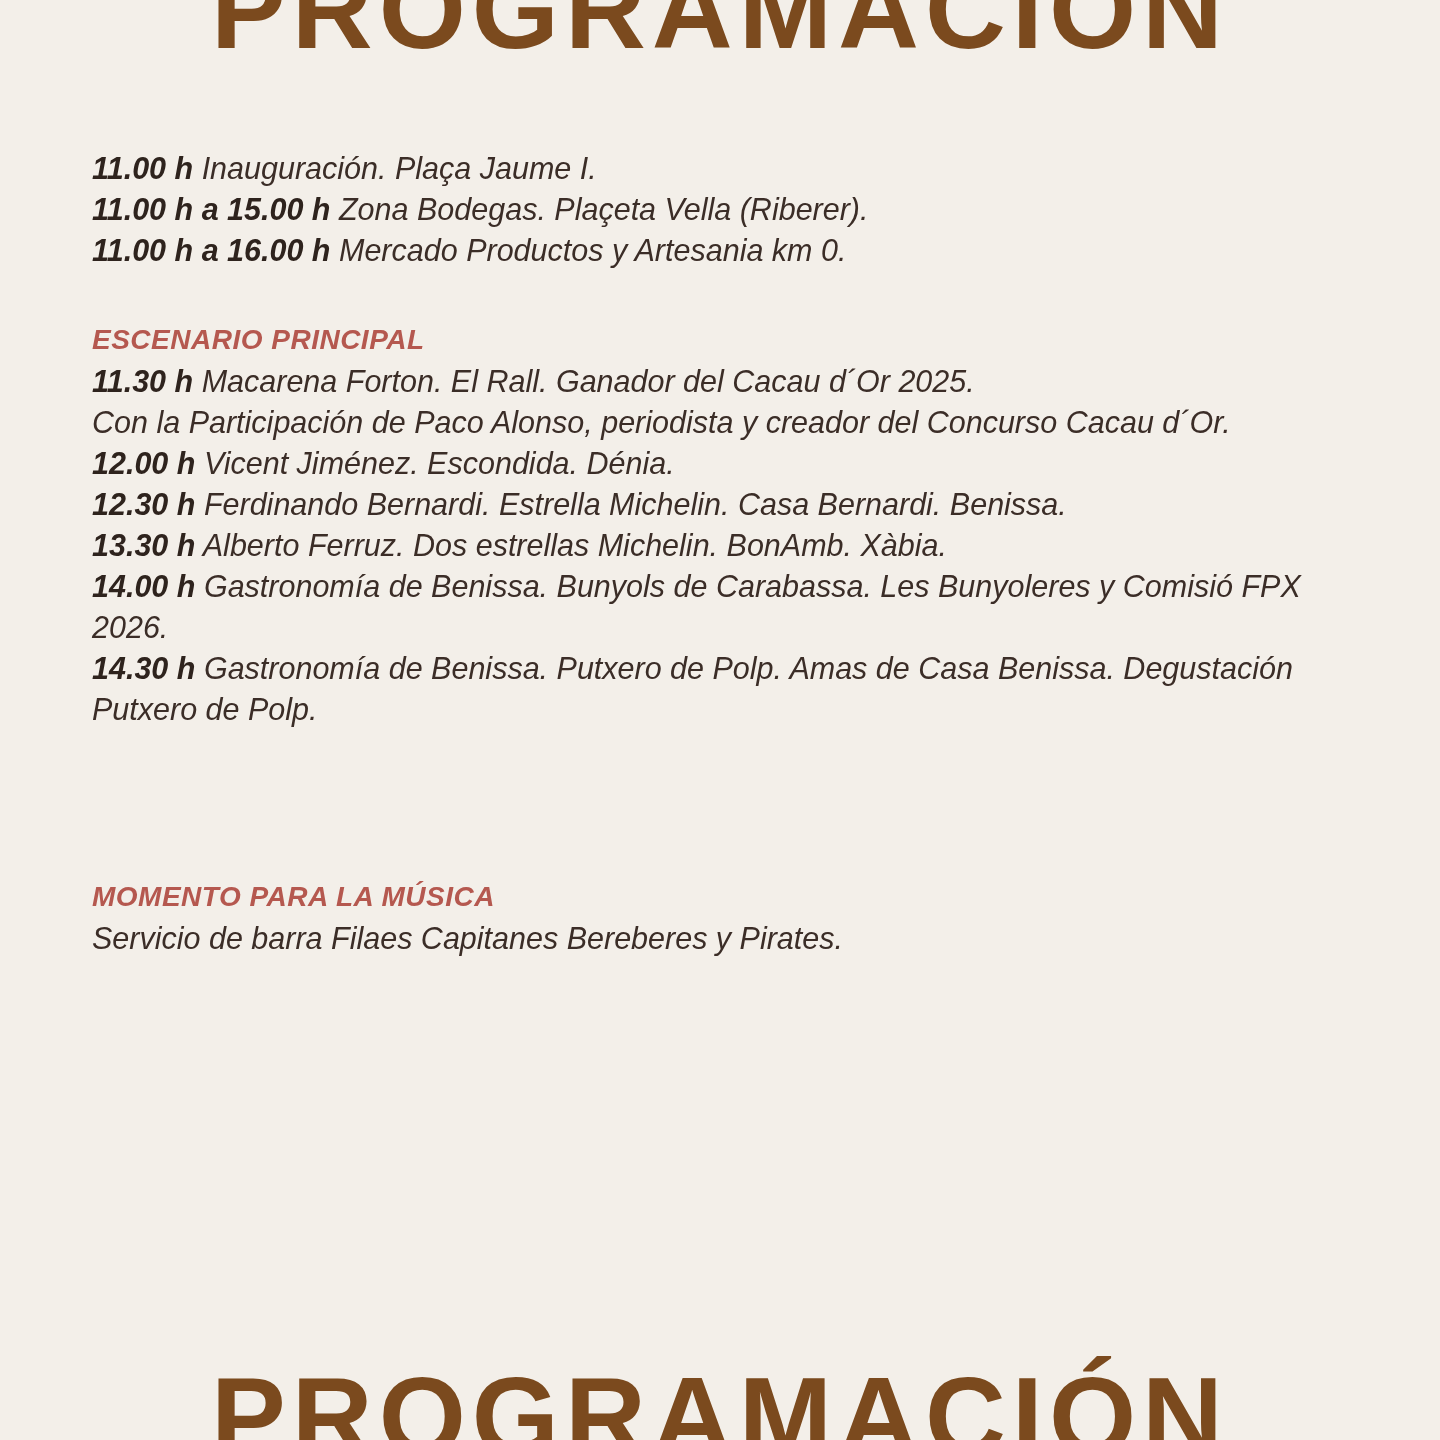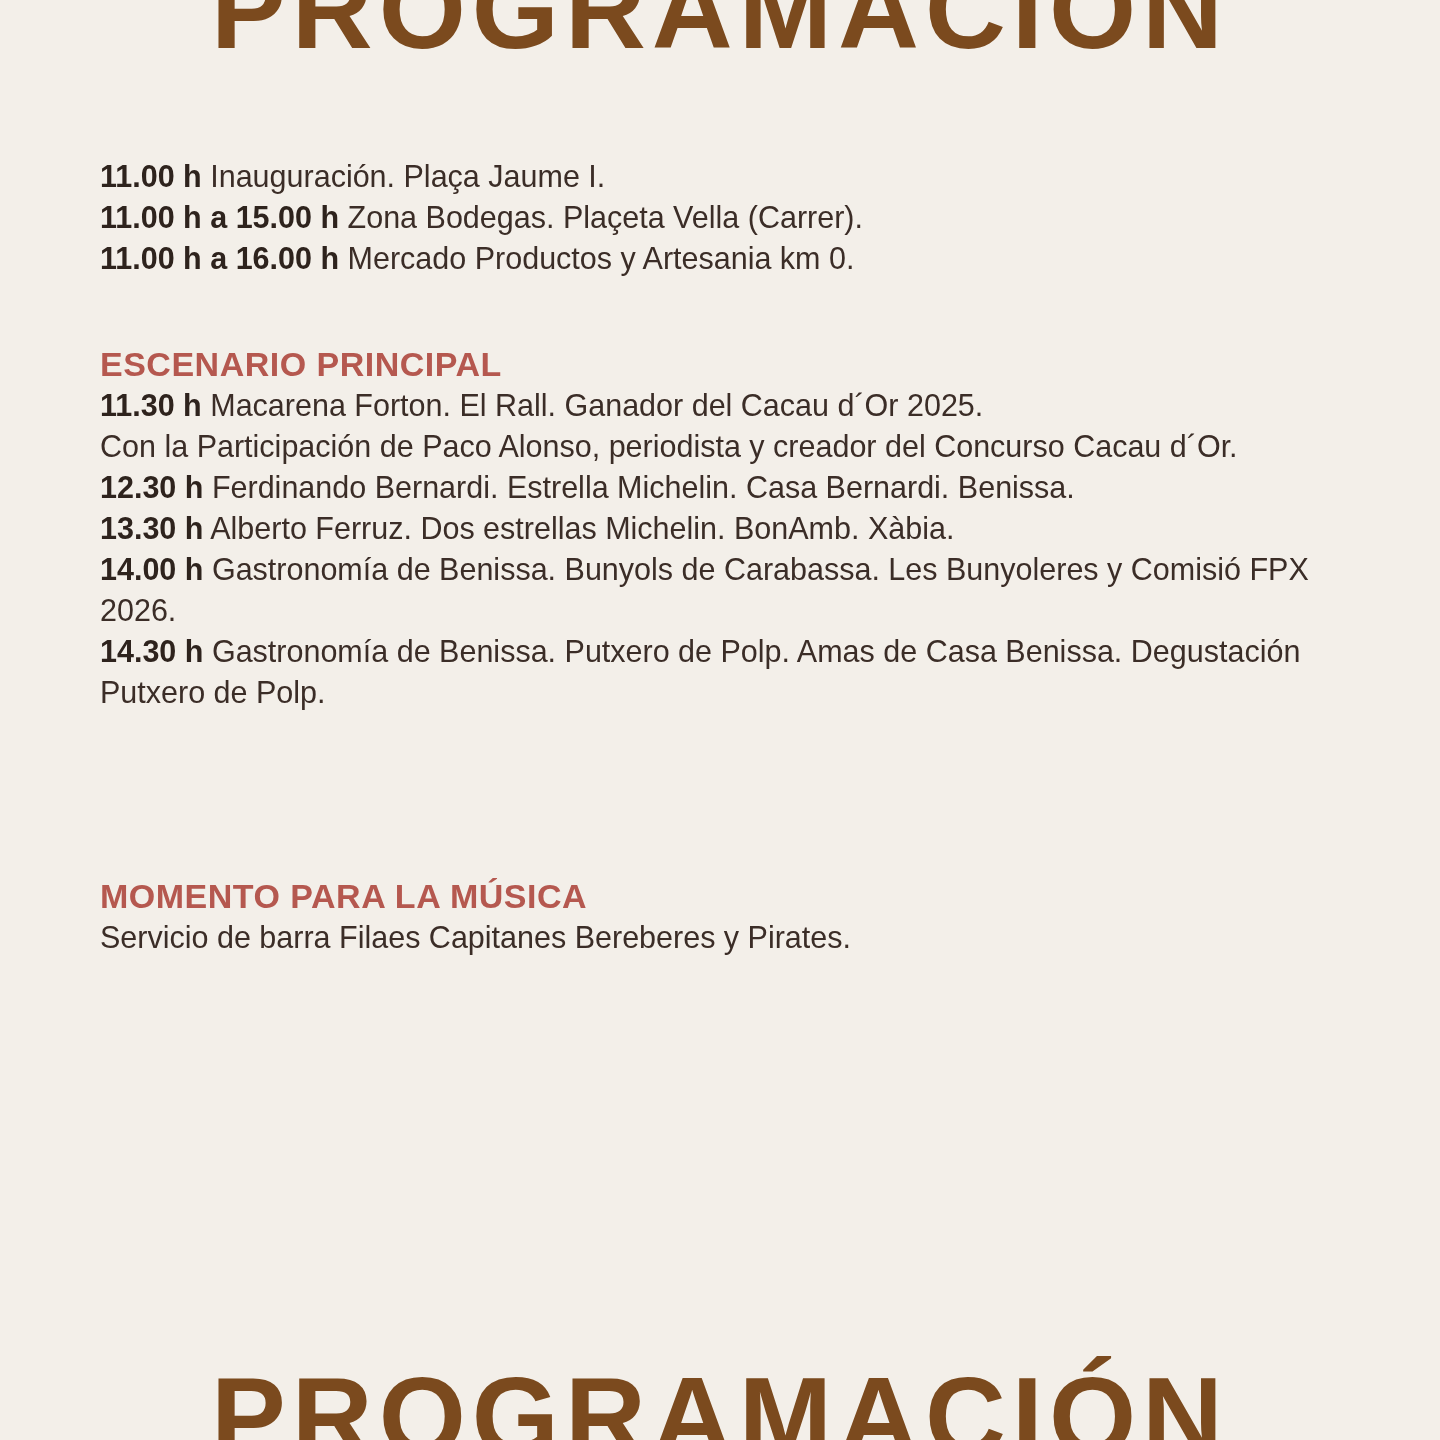--- a/index.html
+++ b/index.html
@@ -63,63 +63,66 @@
     color: #3b2d27;
     font-weight: normal;
   }
 
   .entry .time {
     font-weight: bold;
     color: #2e231d;
   }
 
   .section-title {
-    font-size: 34px;
+    font-size: 28px;
     font-weight: bold;
     color: #b5584f;
     letter-spacing: 0.5px;
     line-height: 42px;
   }
 
   .gap-sm { height: 22px; }
   .gap-md { height: 48px; }
   .gap-lg { height: 62px; }
 
-  .block { margin: 8px; padding: 0; }
+  .block { margin: 0; padding: 0; font-style: italic; }
 </style>
 </head>
 <body>
 
 <div class="page">
 
   <div class="masthead-top">PROGRAMACIÓN</div>
 
   <div class="content">
 
     <div class="block">
       <div class="entry">
         <span class="time">11.00 h</span><span> Inauguración. Plaça Jaume I.</span>
       </div>
       <div class="entry">
-        <span class="time">11.00 h a 15.00 h</span><span> Zona Bodegas. Plaçeta Vella (Carrer).</span>
+        <span class="time">11.00 h a 15.00 h</span><span> Zona Bodegas. Plaçeta Vella (Riberer).</span>
       </div>
       <div class="entry">
         <span class="time">11.00 h a 16.00 h</span><span> Mercado Productos y Artesania km 0.</span>
       </div>
     </div>
 
     <div class="gap-md"></div>
 
     <div class="block">
       <div class="section-title">ESCENARIO PRINCIPAL</div>
       <div class="entry">
         <span class="time">11.30 h</span><span> Macarena  Forton. El Rall. Ganador del Cacau d´Or 2025.</span>
       </div>
       <div class="entry">
         <span class="time"></span><span>Con la Participación de Paco Alonso, periodista y creador del Concurso Cacau d´Or.</span>
+      </div>
+      <div class="entry">
+        <span class="time">12.00 h</span><span> Vicent Jiménez. Escondida. Dénia.</span>
       </div>
       <div class="entry">
         <span class="time">12.30 h</span><span> Ferdinando Bernardi. Estrella Michelin. Casa Bernardi. Benissa.</span>
       </div>
       <div class="entry">
         <span class="time">13.30 h</span><span> Alberto Ferruz. Dos estrellas Michelin. BonAmb. Xàbia.</span>
       </div>
       <div class="entry">
         <span class="time">14.00 h</span><span> Gastronomía de Benissa. Bunyols de Carabassa. Les Bunyoleres y Comisió FPX 2026.</span>
       </div>

